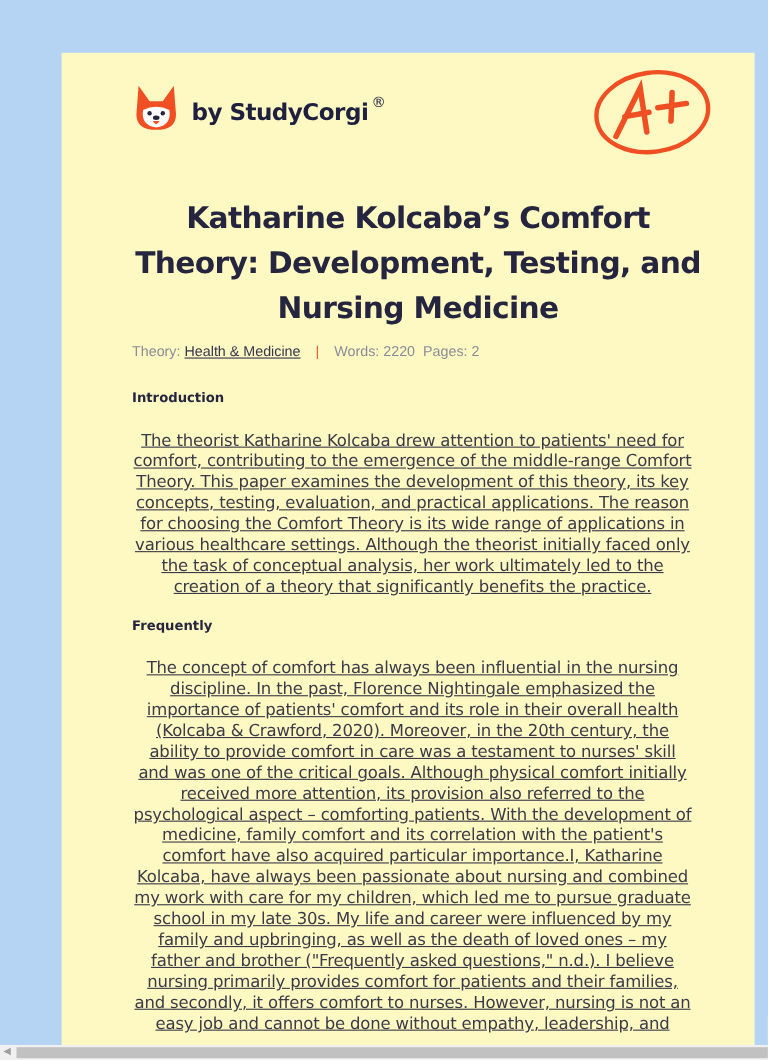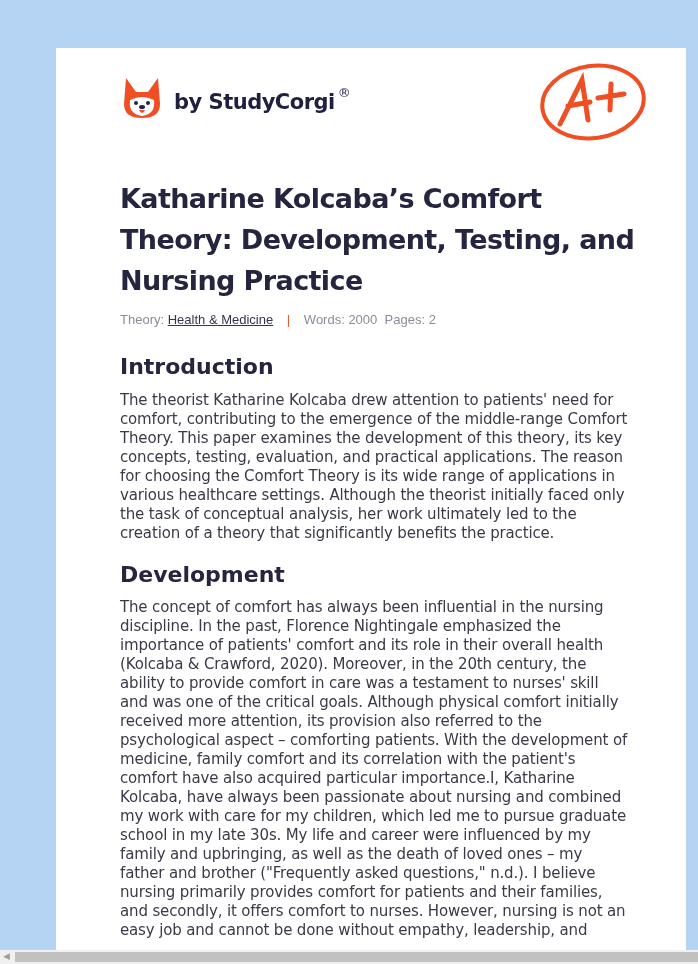--- a/index.html
+++ b/index.html
@@ -1,27 +1,27 @@
 <!DOCTYPE html>
 <html><head>
 <meta charset="utf-8">
 <style>
   html,body{margin:0;padding:0;}
   body{width:698px;height:964px;background:#b5d3f2;position:relative;overflow:hidden;font-family:"DejaVu Sans",sans-serif;}
-  .page{position:absolute;left:56px;top:48px;width:630px;height:902px;background:#ffffff;overflow:hidden;}
+  .page{position:absolute;left:56px;top:48px;width:630px;height:902px;background:#fef9c3;overflow:hidden;text-align:center;}
   .logo{position:absolute;left:66px;top:28px;display:flex;align-items:center;}
   .logo-text{font-family:"DejaVu Sans",sans-serif;font-weight:bold;font-size:21px;color:#1f2040;margin-left:12px;margin-top:8px;letter-spacing:-0.5px;}
   .reg{font-size:13px;position:relative;top:-12px;margin-left:3px;font-weight:normal;color:#1f2040;}
   .grade{position:absolute;left:482px;top:10px;}
   .title{position:absolute;left:64px;top:130px;width:520px;font-weight:bold;font-size:27px;line-height:41px;color:#25253f;letter-spacing:-0.6px;}
   .meta{position:absolute;left:64px;top:264px;font-size:13px;color:#8a8c98;font-family:"Liberation Sans",sans-serif;}
   .meta .topic{color:#33354e;text-decoration:underline;}
   .meta .sep{color:#e05a2b;margin:0 10px;}
-  .h2{position:absolute;left:64px;font-weight:bold;font-size:22px;color:#25253f;}
-  .para{position:absolute;left:64px;width:510px;font-size:15px;line-height:19px;color:#3a3a48;letter-spacing:-0.15px;}
+  .h2{position:absolute;left:64px;font-weight:bold;font-size:12px;color:#25253f;}
+  .para{position:absolute;left:64px;width:510px;font-size:15px;line-height:19px;color:#3a3a48;letter-spacing:-0.15px;text-decoration:underline;}
   .scrollbar{position:absolute;left:0;top:950px;width:698px;height:14px;background:#f0f0f0;}
   .scroll-thumb{position:absolute;left:15px;top:2px;width:683px;height:10px;background:#c1c1c1;}
   .scroll-left{position:absolute;left:3px;top:1px;font-size:9px;color:#a0a0a0;}
 </style>
 </head>
 <body>
 
 <div class="page">
   <div class="logo">
     <svg width="40" height="44" viewBox="0 0 40 44">
@@ -34,33 +34,33 @@
     </svg>
     <span class="logo-text"><span>by StudyCorgi</span><span class="reg">®</span></span>
   </div>
 
   <svg class="grade" width="110" height="84" viewBox="0 0 110 84">
     <ellipse cx="55" cy="44" rx="51" ry="36" fill="none" stroke="#f04e23" stroke-width="4" transform="rotate(-8 55 44)"></ellipse>
     <path d="M22 66 L44 22 L50 62 M30 48 L52 44" fill="none" stroke="#f04e23" stroke-width="5" stroke-linecap="round"></path>
     <path d="M60 40 L86 36 M73 26 L72 52" fill="none" stroke="#f04e23" stroke-width="5" stroke-linecap="round"></path>
   </svg>
 
-  <div class="title">Katharine Kolcaba’s Comfort Theory: Development, Testing, and Nursing Practice</div>
+  <div class="title">Katharine Kolcaba’s Comfort Theory: Development, Testing, and Nursing Medicine</div>
 
   <div class="meta">
     <span>Theory:</span>
     <span class="topic">Health &amp; Medicine</span>
     <span class="sep">|</span>
-    <span>Words: 2000</span>&nbsp;
+    <span>Words: 2220</span>&nbsp;
     <span>Pages: 2</span>
   </div>
 
   <div class="h2" style="top:306px;">Introduction</div>
   <div class="para" style="top:343px;">The theorist Katharine Kolcaba drew attention to patients' need for comfort, contributing to the emergence of the middle-range Comfort Theory. This paper examines the development of this theory, its key concepts, testing, evaluation, and practical applications. The reason for choosing the Comfort Theory is its wide range of applications in various healthcare settings. Although the theorist initially faced only the task of conceptual analysis, her work ultimately led to the creation of a theory that significantly benefits the practice.</div>
 
-  <div class="h2" style="top:514px;">Development</div>
+  <div class="h2" style="top:514px;">Frequently</div>
   <div class="para" style="top:550px;">The concept of comfort has always been influential in the nursing discipline. In the past, Florence Nightingale emphasized the importance of patients' comfort and its role in their overall health (Kolcaba &amp; Crawford, 2020). Moreover, in the 20th century, the ability to provide comfort in care was a testament to nurses' skill and was one of the critical goals. Although physical comfort initially received more attention, its provision also referred to the psychological aspect – comforting patients. With the development of medicine, family comfort and its correlation with the patient's comfort have also acquired particular importance.I, Katharine Kolcaba, have always been passionate about nursing and combined my work with care for my children, which led me to pursue graduate school in my late 30s. My life and career were influenced by my family and upbringing, as well as the death of loved ones – my father and brother ("Frequently asked questions," n.d.). I believe nursing primarily provides comfort for patients and their families, and secondly, it offers comfort to nurses. However, nursing is not an easy job and cannot be done without empathy, leadership, and</div>
 </div>
 
 <div class="scrollbar">
   <span class="scroll-left">◀</span>
   <div class="scroll-thumb"></div>
 </div>
 
 </body></html>

